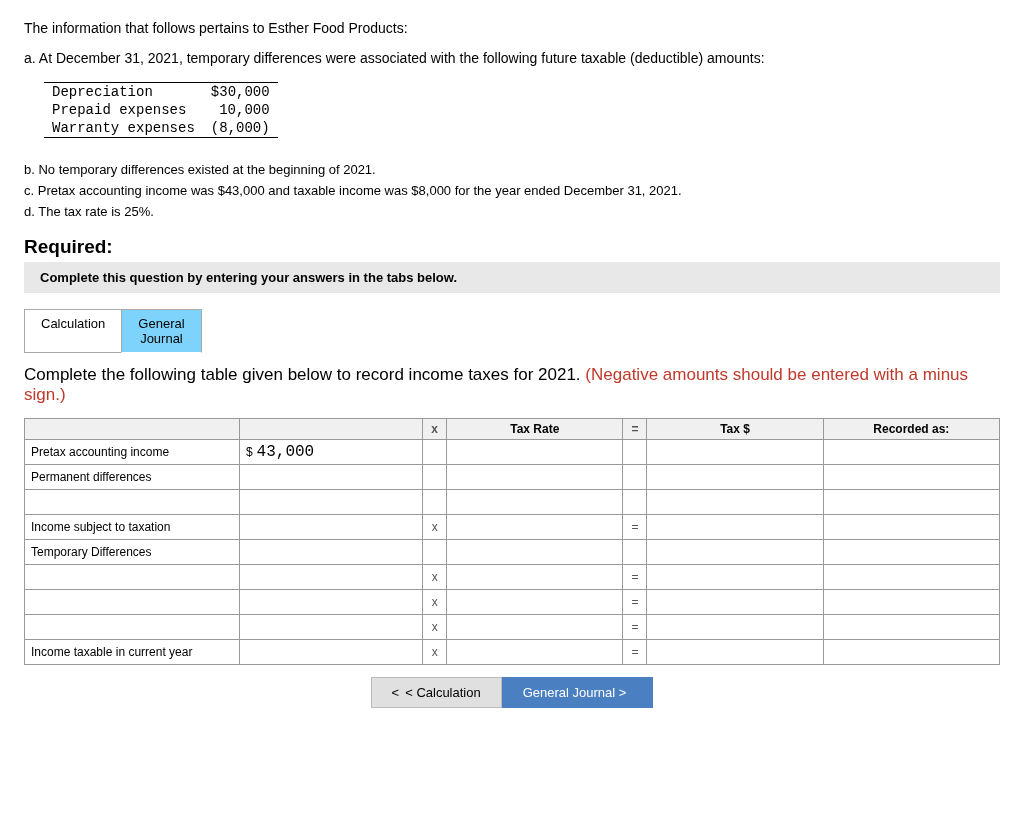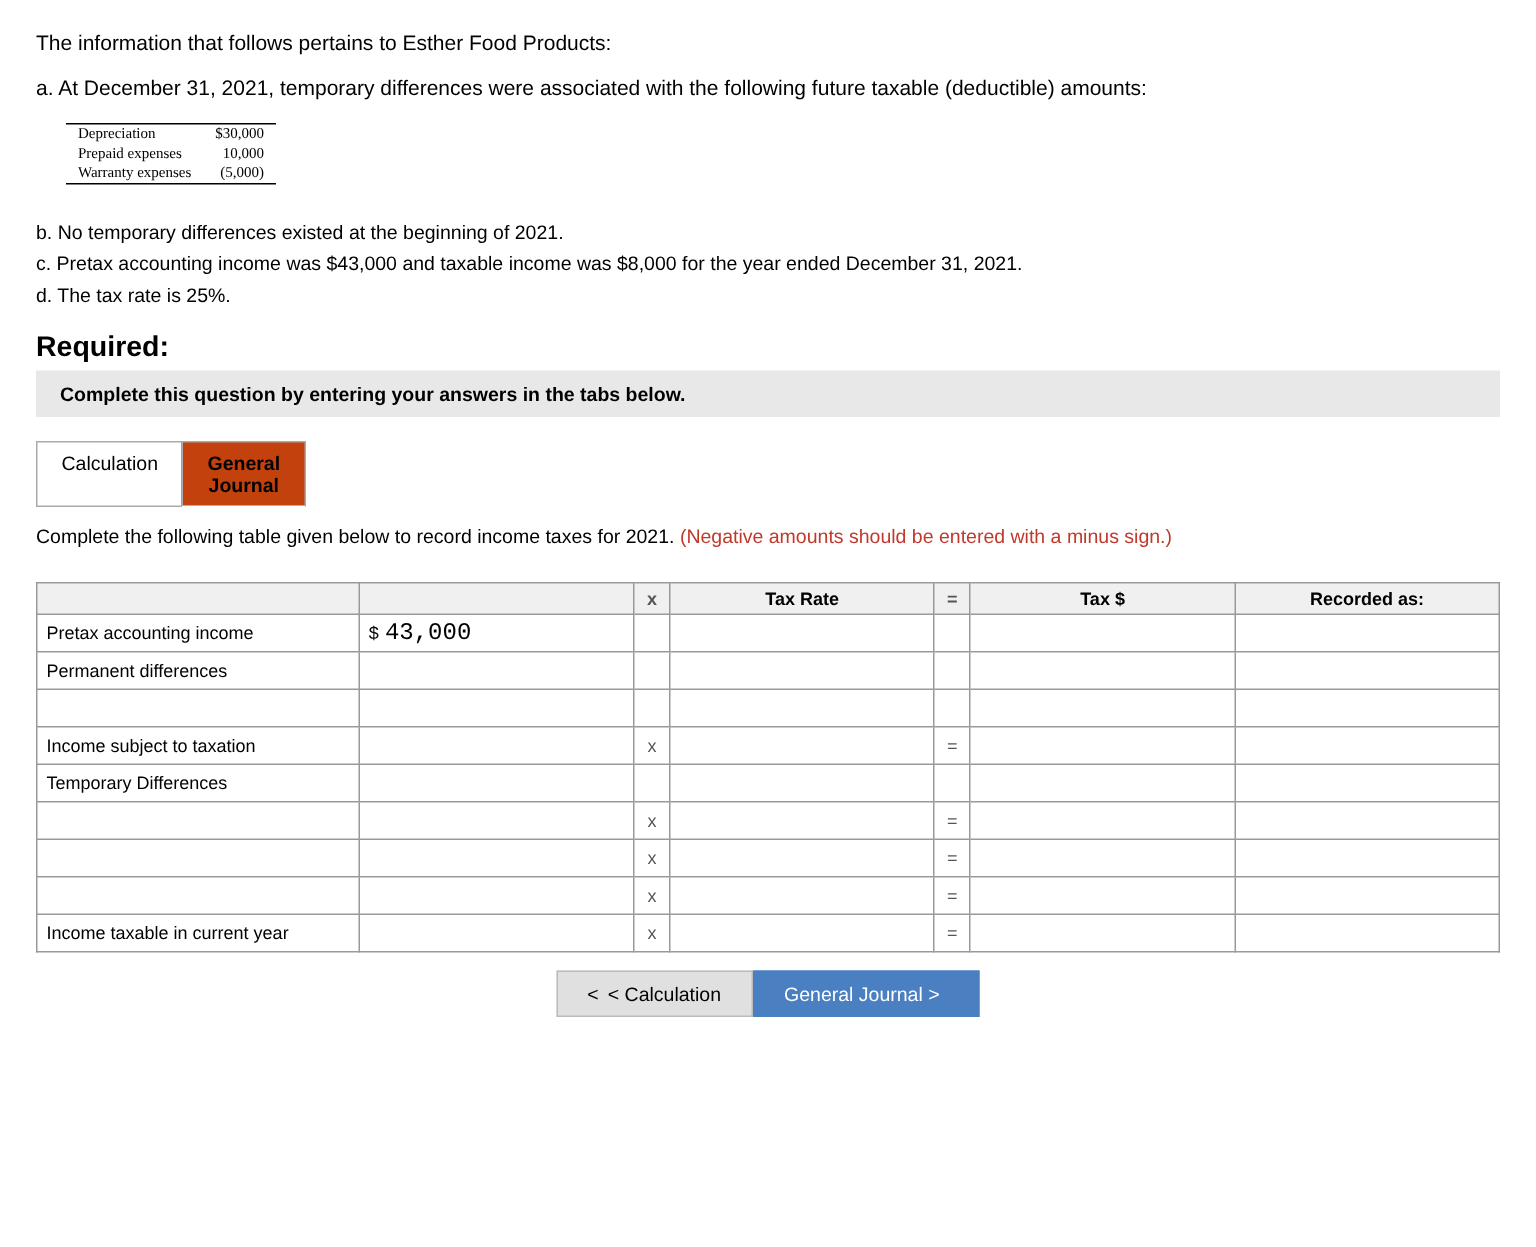--- a/index.html
+++ b/index.html
@@ -8,22 +8,22 @@
       font-size: 13px;
       background: #fff;
       color: #000;
       padding: 20px 24px;
       max-width: 1024px;
     }
     .intro-text { margin-bottom: 14px; font-size: 14px; }
     .table-simple {
       border-collapse: collapse;
       margin: 12px 0 20px 20px;
-      font-family: Liberation Serif, serif;
-      font-size: 10px;
+      font-family: Liberation Mono, monospace;
+      font-size: 14px;
     }
     .table-simple td {
       padding: 1px 8px;
       border: none;
     }
     .table-simple .val { text-align: right; margin-left: 33px; }
     .table-simple thead td {
       border-bottom: 1px solid #000;
     }
     .table-simple tfoot td {
@@ -48,28 +48,28 @@
     .tab {
       border: 1px solid #aaa;
       padding: 6px 16px;
       background: #fff;
       cursor: pointer;
       font-size: 13px;
       min-width: 80px;
       text-align: center;
     }
     .tab.active {
-      background: #c2410c;
+      background: #7dd3fc;
       border-bottom: 1px solid #fff;
-      font-weight: bold;
+      font-weight: normal;
     }
     .tab:first-child { margin-right: -1px; }
     .instructions {
-      font-size: 13px;
-      margin-bottom: 23px;
+      font-size: 17px;
+      margin-bottom: 13px;
       margin-top: 12px;
     }
     .neg-note { color: #c0392b; }
     .main-table {
       border-collapse: collapse;
       width: 100%;
       margin-top: 8px;
       font-size: 12px;
     }
     .main-table th, .main-table td {
@@ -133,21 +133,21 @@
     <tr>
         <td>Depreciation</td>
         <td class="val">$30,000</td>
       </tr>
     <tr>
         <td>Prepaid expenses</td>
         <td class="val">10,000</td>
       </tr>
     <tr>
         <td>Warranty expenses</td>
-        <td class="val">(5,000)</td>
+        <td class="val">(8,000)</td>
       </tr>
   </tbody>
   <tfoot>
     <tr>
         <td colspan="2" style="border-top:1px solid #000; padding-top:1px;"></td>
       </tr>
   </tfoot>
 </table>
 
 <div class="notes">

